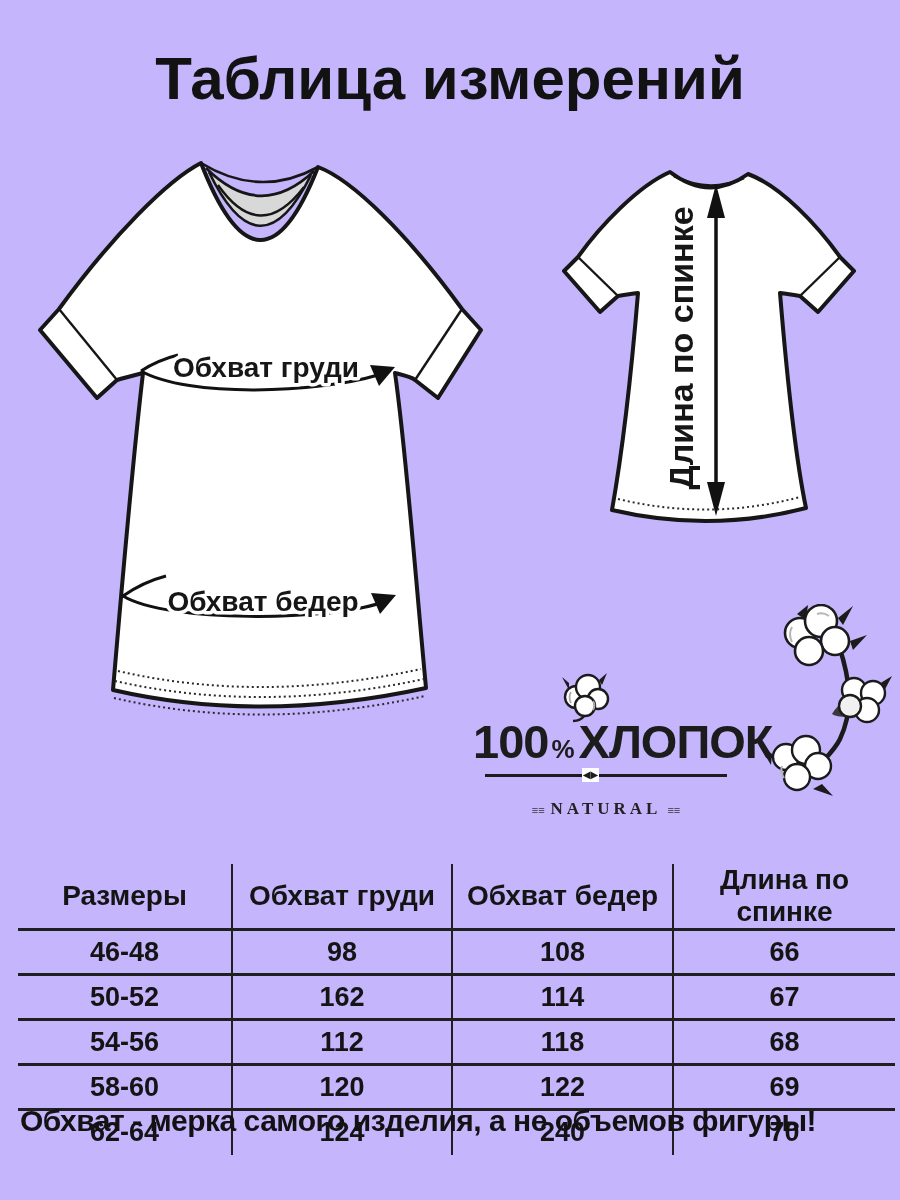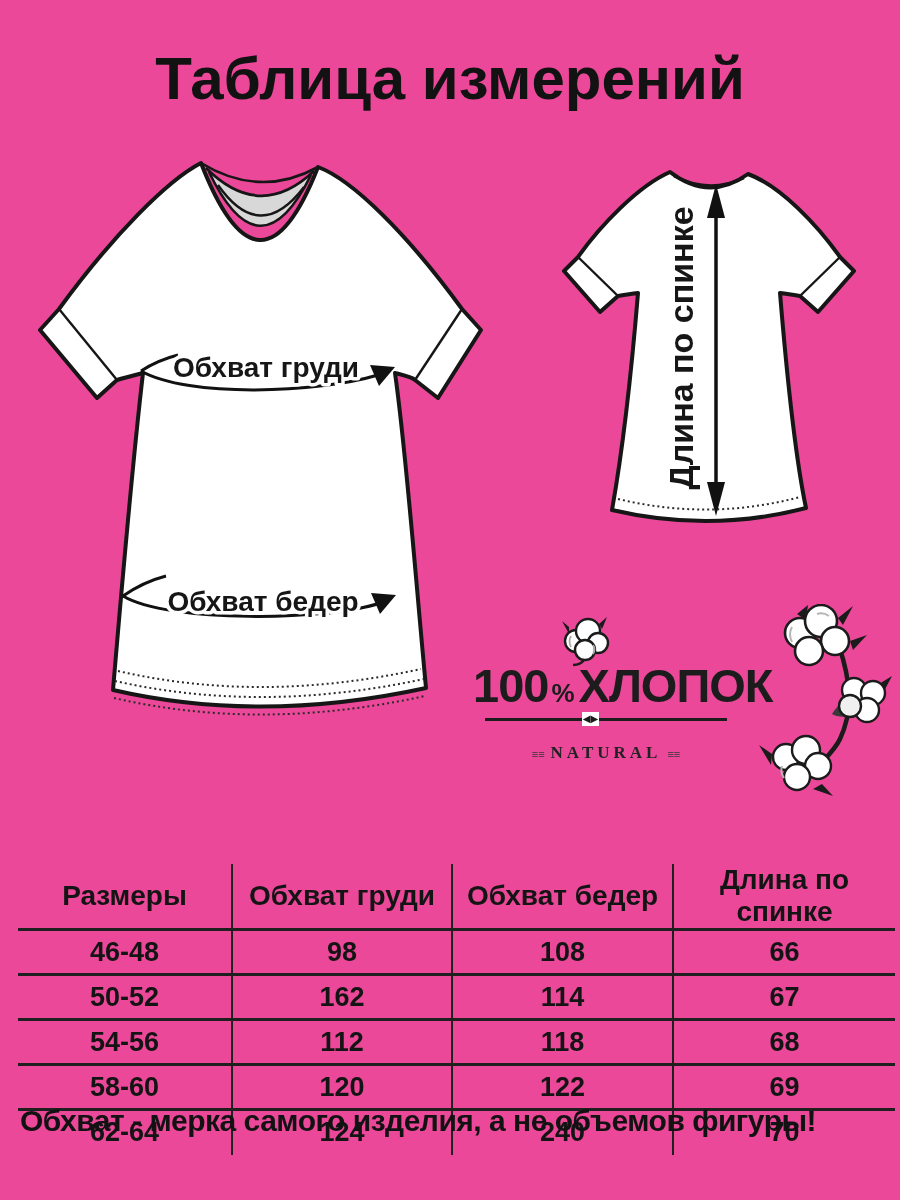--- a/index.html
+++ b/index.html
@@ -1,19 +1,19 @@
 <!DOCTYPE html>
 <html><head>
 <meta charset="utf-8">
 <style>
   * { margin:0; padding:0; box-sizing:border-box; }
   html,body { background:#ffffff; }
   .canvas {
     position:relative; width:900px; height:1200px;
-    background:#ec4899; overflow:hidden;
+    background:#c4b5fd; overflow:hidden;
     font-family:"Liberation Sans", sans-serif; color:#161616;
   }
   
   .page-title {
     position:absolute; top:44px; left:0; width:100%;
     text-align:center; font-size:60px; font-weight:700;
     letter-spacing:0px; color:#121212;
   }
   
   .front-svg { position:absolute; left:18px; top:140px; }
@@ -27,21 +27,21 @@
   .arrowhead { fill:#111111; stroke:none; }
   .diagram-label {
     font-family:"Liberation Sans", sans-serif; font-weight:700; font-size:28px;
     fill:#161616; paint-order:stroke; stroke:#ffffff; stroke-width:7; stroke-linejoin:round;
   }
   .back-label {
     font-family:"Liberation Sans", sans-serif; font-weight:700; font-size:34px;
     fill:#161616;
   }
   
-  .logo { position:absolute; left:473px; top:620px; width:266px; text-align:center; }
+  .logo { position:absolute; left:473px; top:676px; width:266px; text-align:center; }
   .logo-boll { position:absolute; left:84px; top:-6px; }
   .logo-line1 {
     padding-top:38px; font-size:47px; font-weight:700; letter-spacing:-1px;
     color:#1c1c1c; white-space:nowrap;
   }
   .logo-pct { font-size:26px; font-weight:700; margin:0 5px 0 3px; }
   .logo-rule { position:relative; width:242px; height:2.5px; background:#1c1c1c; margin:5px auto 0 auto; }
   .logo-rule-mark {
     position:absolute; left:40%; top:-6.5px; background:#ffffff;
     font-size:10px; color:#1c1c1c; padding:0 1px; line-height:14px;

